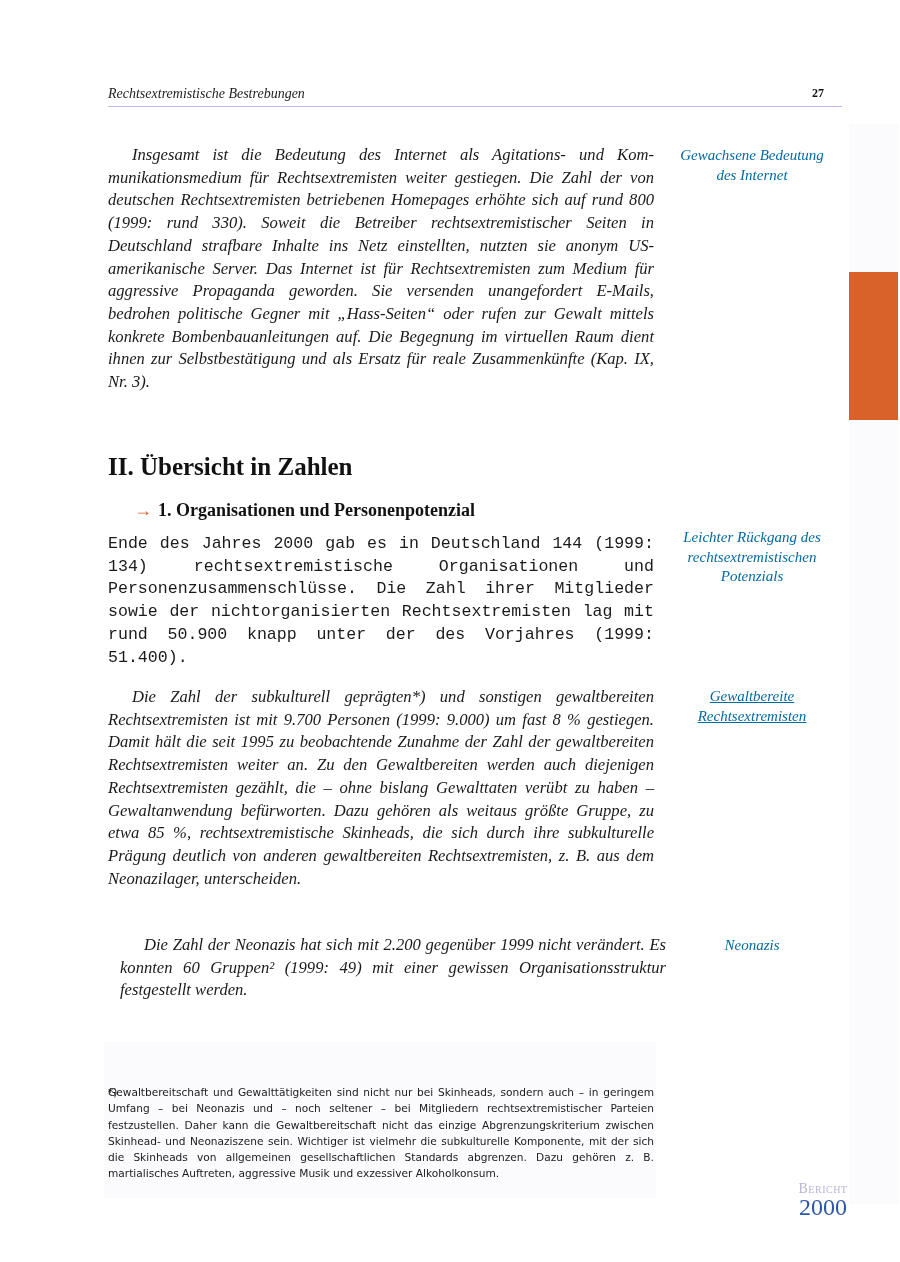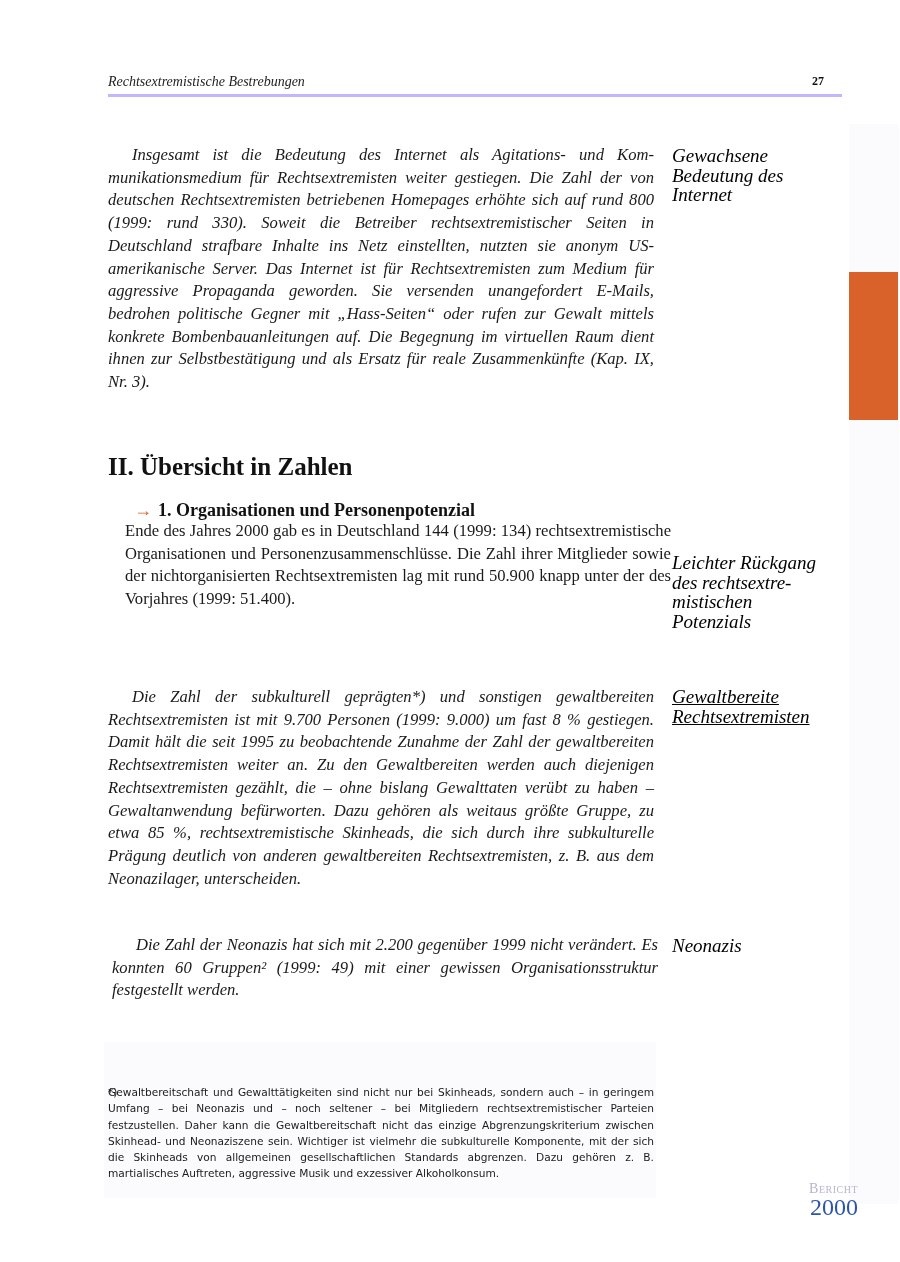--- a/index.html
+++ b/index.html
@@ -9,40 +9,40 @@
   }
   .right-band {
     position: absolute; left: 849px; top: 124px; width: 50px; height: 1080px;
     background: #fbfafd;
   }
   .orange-tab {
     position: absolute; left: 849px; top: 272px; width: 49px; height: 148px;
     background: #d9622b;
   }
   .header {
-    position: absolute; left: 108px; top: 74px; width: 734px; height: 20px;
-    border-bottom: 3px solid #c4b5fd;
+    position: absolute; left: 108px; top: 86px; width: 734px; height: 20px;
+    border-bottom: 1px solid #c4b5fd;
   }
   .header-title {
     position: absolute; left: 0; top: 0; font-style: italic; font-size: 14px;
     font-family: "Liberation Serif", serif; color: #222;
   }
   .page-number {
     position: absolute; right: 18px; top: 0; font-weight: bold; font-size: 12px;
     font-family: "Liberation Serif", serif; color: #111;
   }
   .para {
     position: absolute; left: 108px; width: 546px; font-size: 16.6px; line-height: 22.7px;
     text-align: justify; font-family: "Liberation Serif", serif; color: #1a1a1a;
     hyphens: manual;
   }
   .para.indent { text-indent: 24px; font-style: italic; }
   .margin-note {
-    position: absolute; left: 672px; width: 160px; text-align: left;
-    font-style: italic; font-size: 19px; line-height: 19.5px; color: #000000;
+    position: absolute; left: 672px; width: 160px; text-align: center;
+    font-style: italic; font-size: 15px; line-height: 19.5px; color: #0369a1;
     font-family: "Liberation Serif", serif;
   }
   .h2 {
     position: absolute; left: 108px; top: 453px; font-size: 25px; font-weight: bold;
     font-family: "Liberation Serif", serif; color: #111;
   }
   .h3 {
     position: absolute; left: 134px; top: 500px; font-size: 18px; font-weight: bold;
     font-family: "Liberation Serif", serif; color: #111;
   }
@@ -52,21 +52,21 @@
     background: #fbfafd;
   }
   .footnote {
     position: absolute; left: 108px; top: 1084px; width: 546px;
     font-family: "DejaVu Sans", "Liberation Sans", sans-serif; font-size: 10.6px; line-height: 16.3px;
     color: #1a1a1a;
   }
   .footnote .mark { position: absolute; left: 0; top: 0; }
   .footnote .text { text-align: justify; }
   .brand {
-    position: absolute; left: 788px; top: 1182px; width: 70px; text-align: right;
+    position: absolute; left: 788px; top: 1182px; width: 70px; text-align: center;
     font-family: "Liberation Serif", serif;
   }
   .brand-top { font-size: 14px; color: #b9b4d0; letter-spacing: 0.5px; line-height: 14px; font-variant: small-caps; }
   .brand-bottom { font-size: 24px; color: #2d56a8; line-height: 22px; }
 </style>
 </head>
 <body>
 
 <div class="right-band"></div>
 <div class="orange-tab"></div>
@@ -77,27 +77,27 @@
 </div>
 
 <p class="para indent" style="top:132px; margin:12px 0 0 0;">Insgesamt ist die Bedeutung des Internet als Agitations- und Kom­munikationsmedium für Rechtsextremisten weiter gestiegen. Die Zahl der von deutschen Rechtsextremisten betriebenen Homepages erhöhte sich auf rund 800 (1999: rund 330). Soweit die Betreiber rechtsextremistischer Seiten in Deutschland strafbare Inhalte ins Netz einstellten, nutzten sie anonym US-amerikanische Server. Das Internet ist für Rechtsextremisten zum Medium für aggressive Pro­paganda geworden. Sie versenden unangefordert E-Mails, bedrohen politische Gegner mit „Hass-Seiten“ oder rufen zur Gewalt mittels konkrete Bombenbauanleitungen auf. Die Begegnung im virtuellen Raum dient ihnen zur Selbstbestätigung und als Ersatz für reale Zusammenkünfte (Kap. IX, Nr. 3).</p>
 <div class="margin-note" style="top:146px;">Gewachsene Bedeutung des Internet</div>
 
 <div class="h2">II. Übersicht in Zahlen</div>
 <div class="h3">
   <span class="arrow">→</span><span>1. Organisationen und Personenpotenzial</span>
 </div>
 
-<p class="para" style="top:508px; margin:12px 0 0 17px;">Ende des Jahres 2000 gab es in Deutschland 144 (1999: 134) rechts­extremistische Organisationen und Personenzusammenschlüsse. Die Zahl ihrer Mitglieder sowie der nichtorganisierten Rechtsextre­misten lag mit rund 50.900 knapp unter der des Vorjahres (1999: 51.400).</p>
-<div class="margin-note" style="top:553px;">Leichter Rückgang des rechtsextre­mistischen Potenzials</div>
+<p class="para" style="top:521px; margin:12px 0 0 0;font-family:Liberation Mono, monospace;">Ende des Jahres 2000 gab es in Deutschland 144 (1999: 134) rechts­extremistische Organisationen und Personenzusammenschlüsse. Die Zahl ihrer Mitglieder sowie der nichtorganisierten Rechtsextre­misten lag mit rund 50.900 knapp unter der des Vorjahres (1999: 51.400).</p>
+<div class="margin-note" style="top:528px;">Leichter Rückgang des rechtsextre­mistischen Potenzials</div>
 
 <p class="para indent" style="top:674px; margin:12px 0 0 0;">Die Zahl der subkulturell geprägten*) und sonstigen gewaltberei­ten Rechtsextremisten ist mit 9.700 Personen (1999: 9.000) um fast 8 % gestiegen. Damit hält die seit 1995 zu beobachtende Zunahme der Zahl der gewaltbereiten Rechtsextremisten weiter an. Zu den Gewaltbereiten werden auch diejenigen Rechtsextremisten gezählt, die – ohne bislang Gewalttaten verübt zu haben – Gewaltanwendung befürworten. Dazu gehören als weitaus größte Gruppe, zu etwa 85 %, rechtsextremistische Skinheads, die sich durch ihre subkulturelle Prägung deutlich von anderen gewaltbereiten Rechtsextremisten, z. B. aus dem Neonazilager, unterscheiden.</p>
 <div class="margin-note" style="top:687px;text-decoration:underline;">Gewaltbereite Rechtsextremisten</div>
 
-<p class="para indent" style="top:922px; margin:12px 0 0 4px;">Die Zahl der Neonazis hat sich mit 2.200 gegenüber 1999 nicht verändert. Es konnten 60 Gruppen² (1999: 49) mit einer gewissen Organisationsstruktur festgestellt werden.</p>
+<p class="para indent" style="top:922px; margin:12px 0 0 12px;">Die Zahl der Neonazis hat sich mit 2.200 gegenüber 1999 nicht verändert. Es konnten 60 Gruppen² (1999: 49) mit einer gewissen Organisationsstruktur festgestellt werden.</p>
 <div class="margin-note" style="top:936px;">Neonazis</div>
 
 <div class="footnote-box"></div>
 <div class="footnote">
   <span class="mark">*)</span>
   <div class="text">Gewaltbereitschaft und Gewalttätigkeiten sind nicht nur bei Skinheads, sondern auch – in gerin­gem Umfang – bei Neonazis und – noch seltener – bei Mitgliedern rechtsextremistischer Par­teien festzustellen. Daher kann die Gewaltbereitschaft nicht das einzige Abgrenzungskriterium zwischen Skinhead- und Neonaziszene sein. Wichtiger ist vielmehr die subkulturelle Kompo­nente, mit der sich die Skinheads von allgemeinen gesellschaftlichen Standards abgrenzen. Dazu gehören z. B. martialisches Auftreten, aggressive Musik und exzessiver Alkoholkonsum.</div>
 </div>
 
 <div class="brand">
   <div class="brand-top">Bericht</div>

